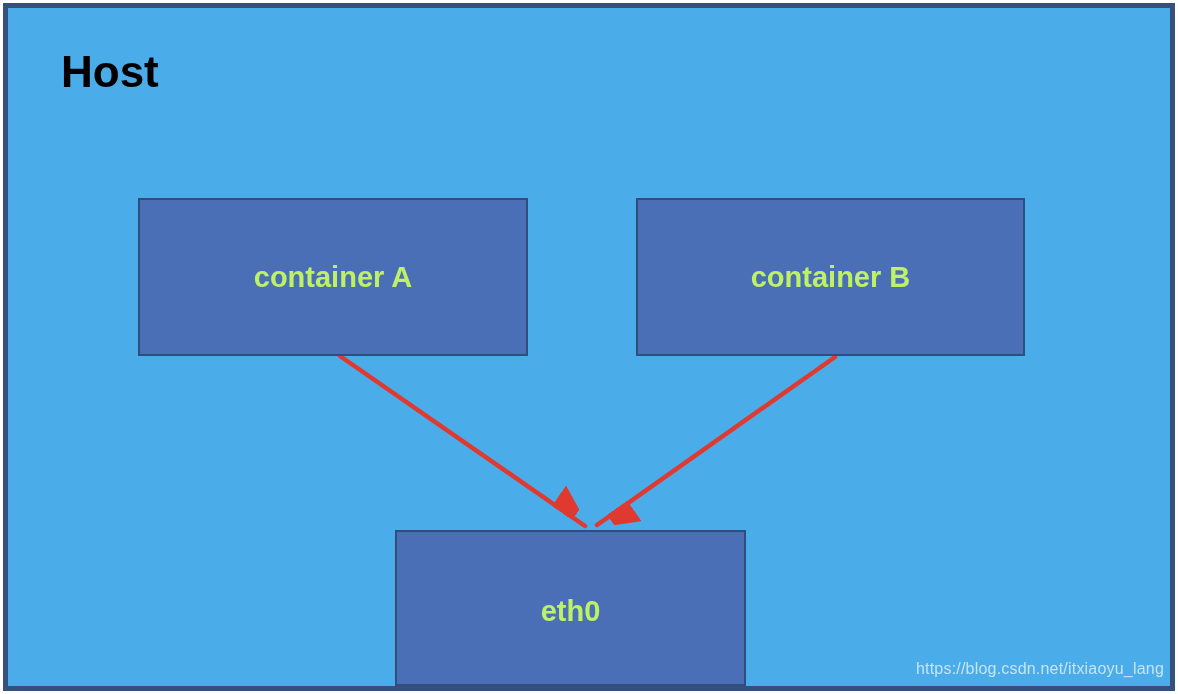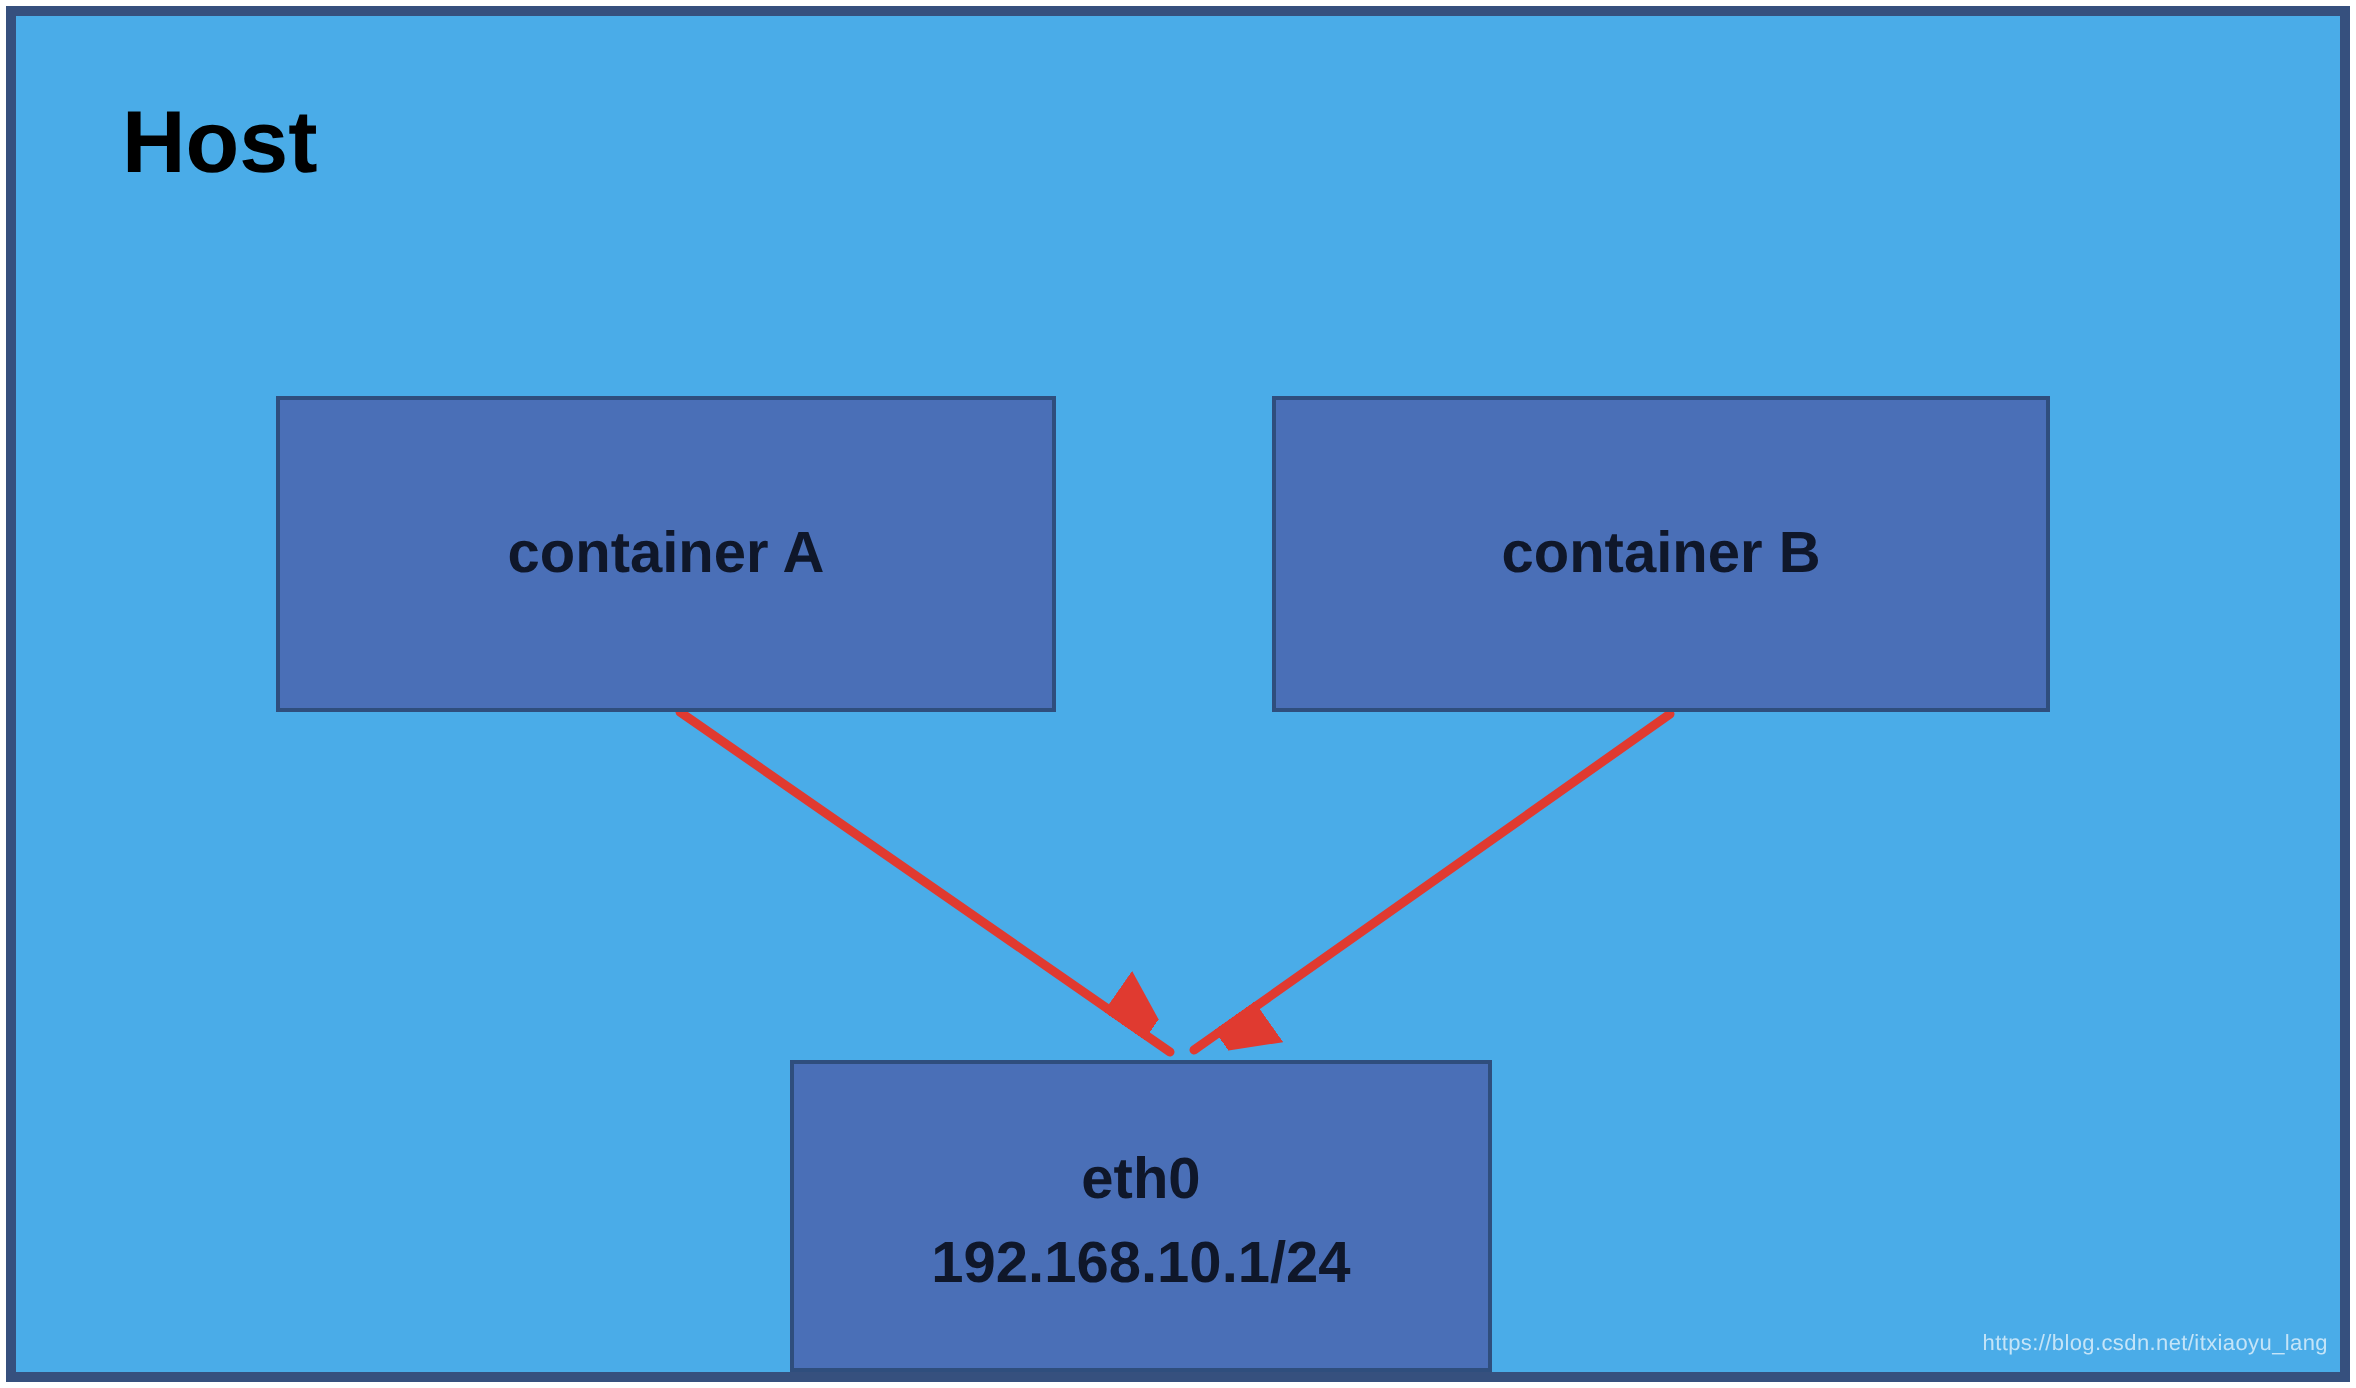--- a/index.html
+++ b/index.html
@@ -34,21 +34,21 @@
     position: absolute; left: 0; top: 0;
     width: 1162px; height: 678px;
     pointer-events: none;
   }
 
   .node {
     position: absolute;
     background: #4A6FB7;
     border: 2px solid #2F4E7D;
     box-sizing: border-box;
-    color: #0f172a;
+    color: #bef264;
     font-weight: bold;
     font-size: 29px;
     text-align: center;
     display: flex;
     flex-direction: column;
     align-items: center;
     justify-content: center;
   }
   .node .node-line { line-height: 36px; }
 
@@ -56,21 +56,21 @@
   .node-b { left: 628px; top: 190px; width: 389px; height: 158px; gap: 43px; }
   .node-eth0 {
     left: 387px; top: 522px; width: 351px; height: 156px;
     gap: 2px; padding-top: 6px;
   }
   .node-eth0 .node-line { line-height: 40px; }
 
   .watermark {
     position: absolute;
     right: 6px; bottom: 8px;
-    font-size: 11px;
+    font-size: 16px;
     font-weight: normal;
     color: rgba(255, 255, 255, 0.68);
     letter-spacing: 0.2px;
   }
 </style>
 </head>
 <body>
 
 <div class="stage">
   <div class="host">
@@ -91,20 +91,19 @@
       <div class="node node-a">
         <div class="node-line">container A</div>
       </div>
 
       <div class="node node-b">
         <div class="node-line">container B</div>
       </div>
 
       <div class="node node-eth0">
         <div class="node-line">eth0</div>
-        <div class="node-line">192.168.10.1/24</div>
       </div>
 
       <div class="watermark">https://blog.csdn.net/itxiaoyu_lang</div>
 
     </div>
   </div>
 </div>
 
 </body></html>

